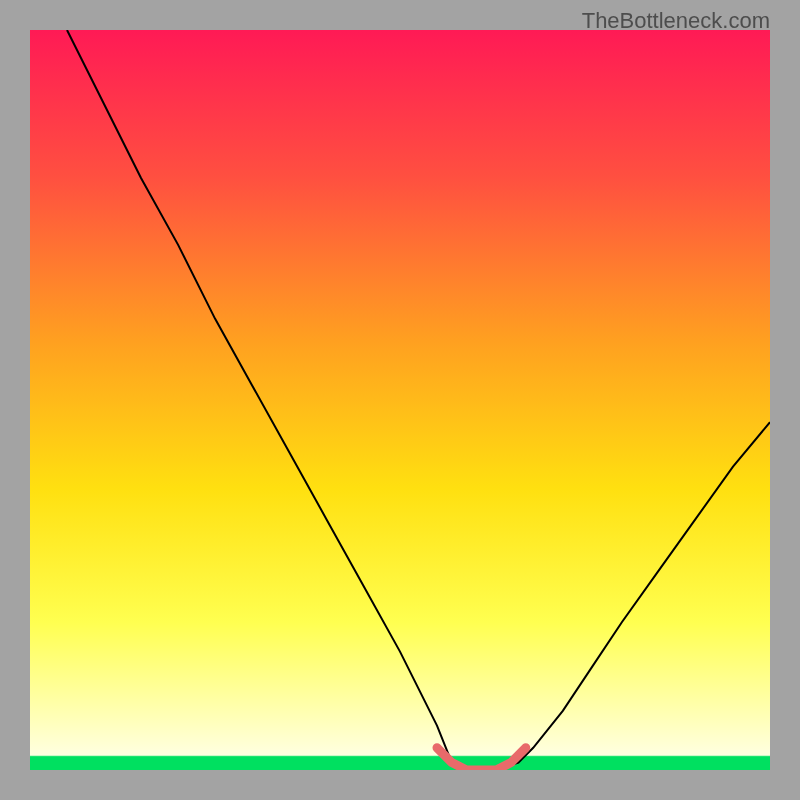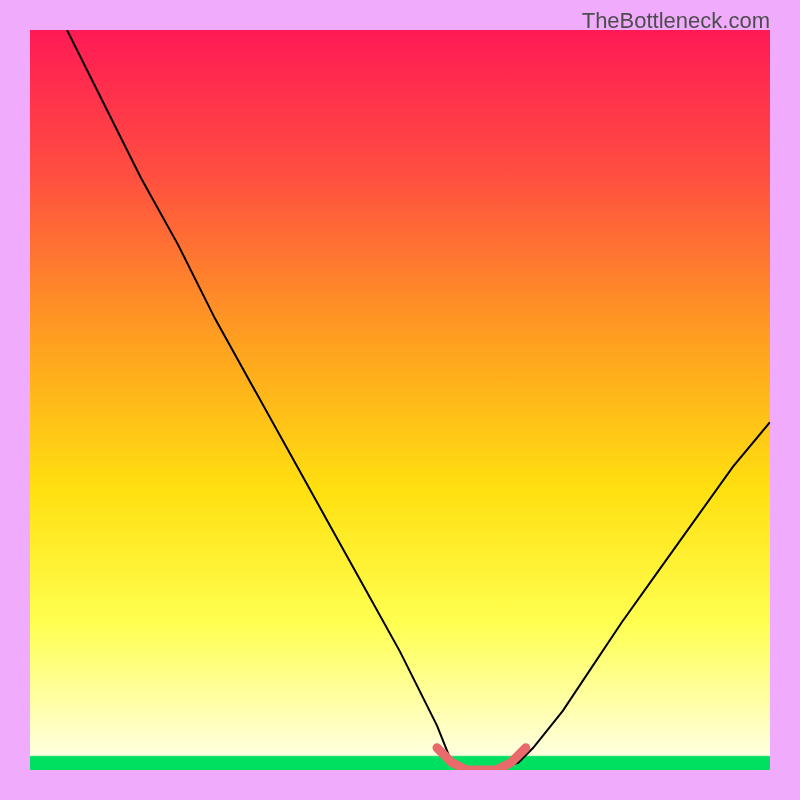--- a/index.html
+++ b/index.html
@@ -7,21 +7,21 @@
     padding: 0;
     width: 800px;
     height: 800px;
     background: #000000;
     overflow: hidden;
   }
   .frame {
     position: relative;
     width: 800px;
     height: 800px;
-    background: #f0abfc;
+    background: #a3a3a3;
   }
   .plot-area {
     position: absolute;
     left: 30px;
     top: 30px;
     width: 740px;
     height: 740px;
     overflow: hidden;
   }
   .gradient-bg {

